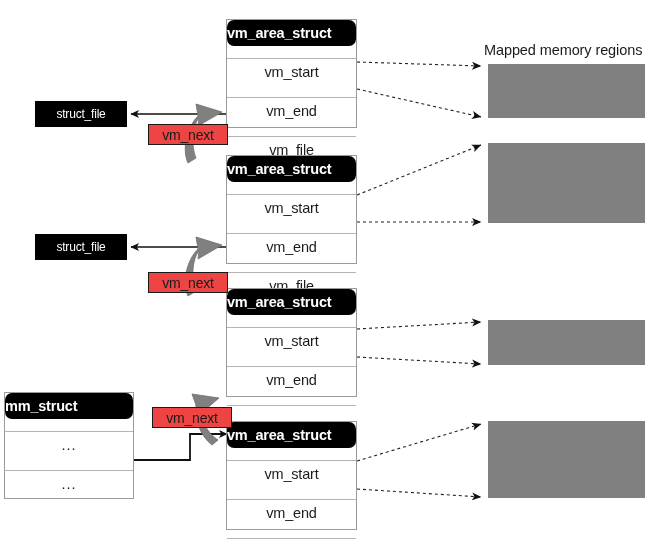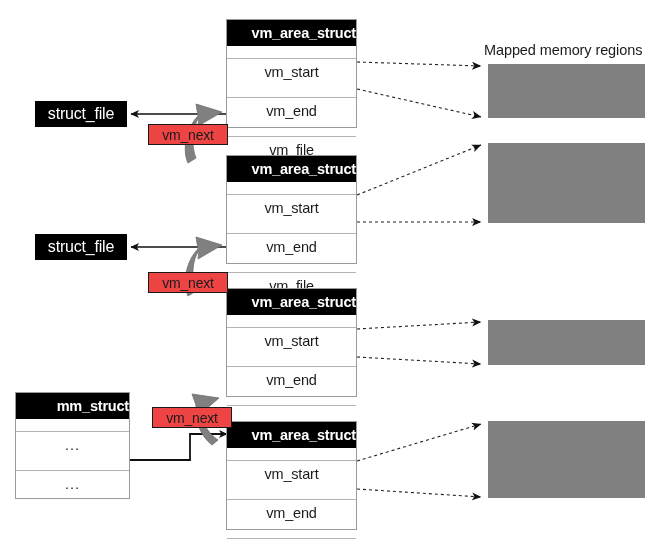--- a/index.html
+++ b/index.html
@@ -22,46 +22,47 @@
     position: absolute;
     border: 1px solid #9a9a9a;
     box-sizing: border-box;
     background: #ffffff;
   }
   .struct-header {
     background: #000000;
     color: #ffffff;
     font-weight: bold;
     font-size: 14.5px;
-    text-align: right;
+    text-align: left;
     line-height: 26px;
     height: 26px;
     box-sizing: border-box;
     letter-spacing: -0.2px;
+    border-radius: 7px;
   }
   .struct-row {
     color: #1b1b1b;
     font-size: 14.5px;
     text-align: center;
     line-height: 27px;
     height: 27px;
     box-sizing: border-box;
     border-top: 1px solid #b4b4b4;
     background: #ffffff;
     letter-spacing: -0.2px;
     margin-top: 12px;
   }
   .struct-row.dots {
     letter-spacing: 1px;
   }
   .black-box {
     position: absolute;
     background: #000000;
     color: #ffffff;
-    font-size: 16px;
+    font-size: 12px;
     text-align: center;
     box-sizing: border-box;
     display: flex;
     align-items: center;
     justify-content: center;
     letter-spacing: -0.2px;
   }
   .label-box {
     position: absolute;
     background: #ef4444;
@@ -185,21 +186,21 @@
   <div class="struct-box" style="left:226px; top:421px; width:131px; height:109px; z-index:5;">
     <div class="struct-header">vm_area_struct</div>
     <div class="struct-row">vm_start</div>
     <div class="struct-row">vm_end</div>
     <div class="struct-row dots">..</div>
   </div>
 
   <div class="black-box" style="left:35px; top:101px; width:92px; height:26px; z-index:5;">struct_file</div>
   <div class="black-box" style="left:35px; top:234px; width:92px; height:26px; z-index:5;">struct_file</div>
 
-  <div class="struct-box" style="left:15px; top:392px; width:115px; height:107px; z-index:5;">
+  <div class="struct-box" style="left:4px; top:392px; width:130px; height:107px; z-index:5;">
     <div class="struct-header">mm_struct</div>
     <div class="struct-row dots">...</div>
     <div class="struct-row dots">...</div>
   </div>
 
   <div class="label-box" style="left:148px; top:124px; width:80px; height:21px;">vm_next</div>
   <div class="label-box" style="left:148px; top:272px; width:80px; height:21px;">vm_next</div>
   <div class="label-box" style="left:152px; top:407px; width:80px; height:21px;">vm_next</div>
 
 </div>

